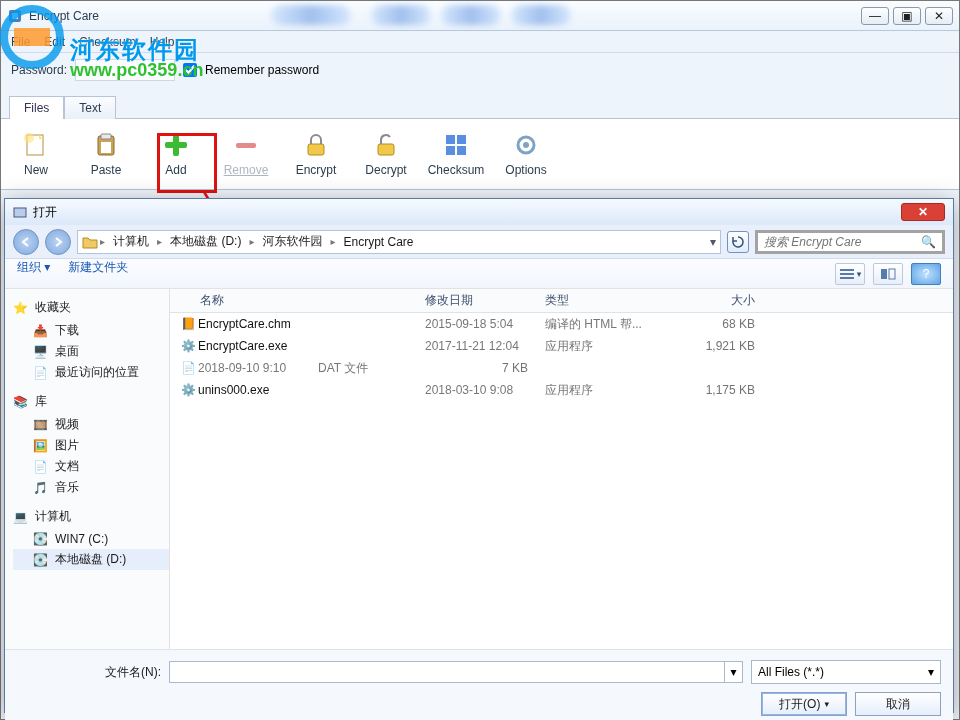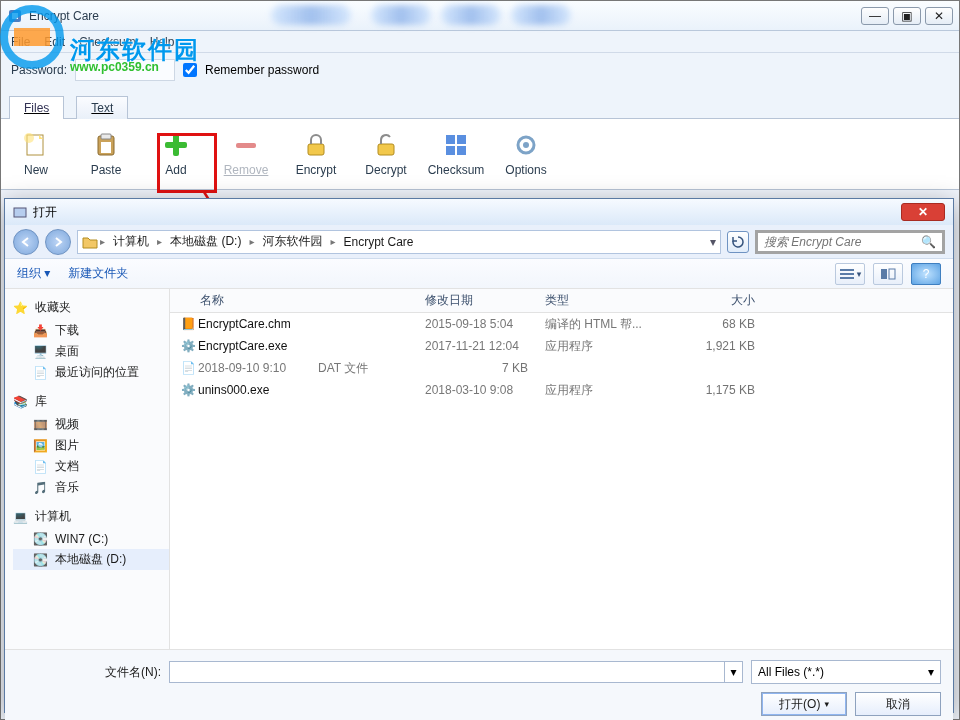--- a/index.html
+++ b/index.html
@@ -14,52 +14,52 @@
 .win-btn { width:28px; height:18px; border:1px solid #8a99ab; border-radius:3px; background:linear-gradient(#fefefe,#e5edf6); display:flex; align-items:center; justify-content:center; color:#222; font-size:12px; }
 
 .menubar { height:22px; display:flex; align-items:center; gap:14px; padding:0 10px; color:#2b3d4f; border-bottom:1px solid #d0dae8; background:#eef4fb; }
 .menubar span { cursor:default; }
 
 .pw-row { display:flex; align-items:center; gap:8px; padding:6px 10px 14px 10px; background:#eef4fb; }
 .pw-row label { color:#2b3d4f; }
 .pw-row input[type=text]{ width:100px; height:22px; border:1px solid #cdd7e4; background:#fafcff; }
 .pw-row input[type=checkbox]{ width:14px; height:14px; }
 
-.tabrow { display:flex; align-items:flex-end; gap:12px; padding-left:8px; background:#eef4fb;text-decoration:underline; }
+.tabrow { display:flex; align-items:flex-end; gap:0; padding-left:8px; background:#eef4fb; }
 .tab { padding:4px 14px; border:1px solid #b7c4d6; border-bottom:none; background:linear-gradient(#fbfcff,#e9f0f9); color:#2b3d4f; position:relative; top:1px; }
 .tab.active { background:#fff; color:#335; z-index:2; }
 .toolbar { background:#fff; border-top:1px solid #b7c4d6; border-bottom:1px solid #b7c4d6; display:flex; padding:4px 0; }
 .tool { width:70px; height:62px; display:flex; flex-direction:column; align-items:center; justify-content:center; gap:4px; color:#2b3d4f; }
 .tool.disabled { color:#b0b6bf;text-decoration:underline; }
 .tool .ico { width:28px; height:28px; display:flex; align-items:center; justify-content:center; }
 .highlight-box { border:3px solid #e01111; position:absolute; left:157px; top:133px; width:60px; height:60px; pointer-events:none; }
 
 
 .watermark { position:absolute; left:0; top:2px; pointer-events:none; }
 .wm-text { position:absolute; left:70px; top:34px; font-size:24px; font-weight:bold; color:#0099ee; letter-spacing:2px; text-shadow:0 0 2px #fff; pointer-events:none; }
-.wm-url  { position:absolute; left:70px; top:60px; font-size:12px; font-weight:bold; color:#30c030; pointer-events:none; }
+.wm-url  { position:absolute; left:70px; top:60px; font-size:18px; font-weight:bold; color:#30c030; pointer-events:none; }
 
 .blur-pill { position:absolute; height:20px; border-radius:10px; background:linear-gradient(90deg,#88bcff44,#5a8fe088,#88bcff44); filter:blur(3px); pointer-events:none; }
 
 
 .dialog { position:absolute; left:4px; top:198px; width:950px; height:515px; border:1px solid #5b7aa3; background:#fff; box-shadow:0 6px 24px rgba(0,0,0,.35); }
 .dlg-title { height:26px; background:linear-gradient(#f6faff,#dbe9f9); display:flex; align-items:center; padding:0 8px; }
 .dlg-title .ico { width:14px; height:14px; margin-right:6px; }
 .dlg-close { margin-left:auto; width:44px; height:18px; background:#d94036; border:1px solid #a82b22; border-radius:3px; color:#fff; display:flex; align-items:center; justify-content:center; font-weight:bold; font-size:12px; }
 
 .navrow { height:34px; background:#e9f0fb; display:flex; align-items:center; padding:0 8px; gap:6px; border-bottom:1px solid #cfdced; }
 .navbtn { width:26px; height:26px; border-radius:50%; background:radial-gradient(#bcd4f5,#7ea8dc); border:1px solid #6f93c2; display:flex; align-items:center; justify-content:center; color:#fff; }
 .navbtn.small { border-radius:3px; width:22px; height:22px; background:linear-gradient(#fff,#e0ecfa); color:#36547e; }
 .breadcrumb { flex:1; height:24px; border:1px solid #b1c4df; background:#fff; display:flex; align-items:center; padding:0 4px; gap:2px; }
 .bc-seg { padding:0 6px; color:#1a1a1a; }
 .bc-sep { color:#777; font-size:10px; }
 .searchbox { width:190px; height:24px; border:3px solid #a3a3a3; background:#fff; display:flex; align-items:center; padding:0 6px; }
 .searchbox input { border:none; flex:1; font-style:italic; color:#888; background:transparent; outline:none; }
 
-.orgrow { height:30px; display:flex; align-items:center; gap:18px; padding:0 12px; border-bottom:1px solid #e2e2e2; background:linear-gradient(#fbfcff,#f2f6fc); }
+.orgrow { height:30px; display:flex; gap:18px; padding:0 12px; border-bottom:1px solid #e2e2e2; background:linear-gradient(#fbfcff,#f2f6fc); }
 .orgrow .link { color:#1857b6; cursor:default; }
 .orgrow .right { margin-left:auto; display:flex; align-items:center; gap:8px; }
 .sqbtn { width:30px; height:22px; border:1px solid #bac9de; background:linear-gradient(#fff,#e8effa); display:flex; align-items:center; justify-content:center; color:#36547e; border-radius:2px; }
 
 .body { display:flex; height:360px; }
 .navpane { width:165px; border-right:1px solid #e2e2e2; background:#fafbfd; overflow:auto; padding:6px 0 6px 8px; }
 .np-group { margin-bottom:10px; }
 .np-head { display:flex; align-items:center; gap:6px; color:#1a1a1a; font-weight:normal; margin:4px 0; }
 .np-item { padding:2px 0 2px 20px; display:flex; align-items:center; gap:6px; color:#1a1a1a; }
 .np-item.sel { background:#e6eefc; }

